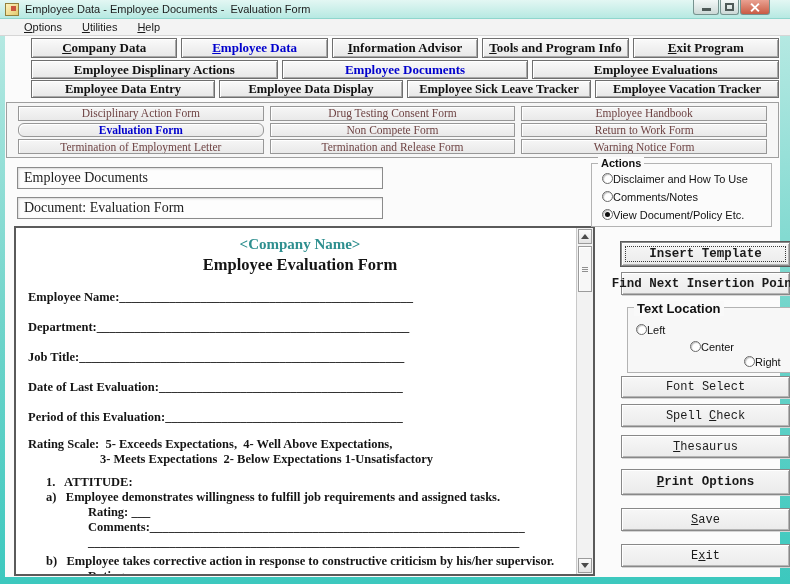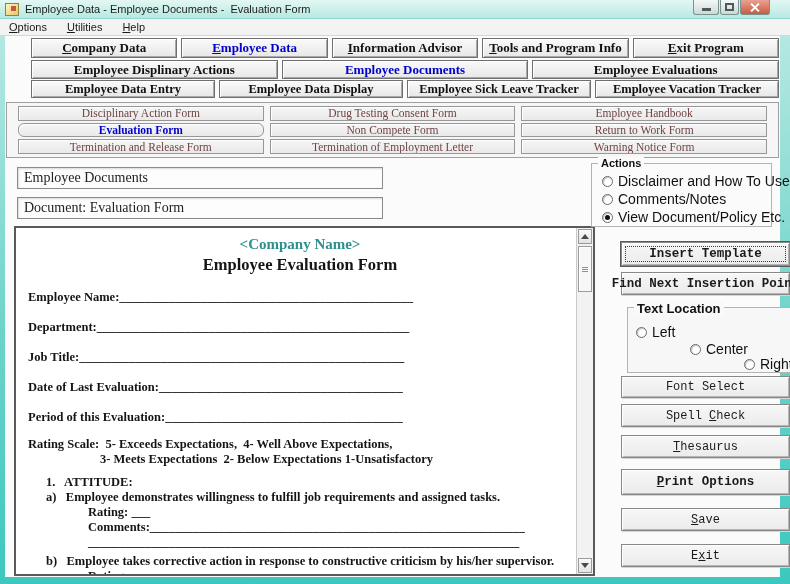--- a/index.html
+++ b/index.html
@@ -17,21 +17,21 @@
   .wc{height:15px;border:1px solid #76938f;border-top:none;border-radius:0 0 3px 3px;
       background:linear-gradient(#f3f8f7,#ccd9d7);display:flex;align-items:center;justify-content:center;}
   .wc.min{width:26px}.wc.max{width:19px}.wc.close{width:30px;background:linear-gradient(#e9a191,#c95b43);}
   .glyph-min{width:9px;height:3px;background:#4e5a58;margin-top:4px;}
   .glyph-max{width:9px;height:8px;border:2px solid #4e5a58;background:transparent;}
   .glyph-close{position:relative;width:10px;height:10px;}
   .glyph-close::before,.glyph-close::after{content:"";position:absolute;left:4px;top:0;width:2px;height:11px;background:#fff;}
   .glyph-close::before{transform:rotate(45deg)}.glyph-close::after{transform:rotate(-45deg)}
   
   .menubar{position:absolute;top:19px;left:0;right:0;height:17px;background:#f3f3f3;
-           border-bottom:1px solid #d6d6d6;display:flex;align-items:center;gap:20px;padding-left:9px;
+           border-bottom:1px solid #d6d6d6;display:flex;align-items:center;gap:20px;padding-left:24px;
            font-size:11px;color:#1a1a1a;}
   .menu-item{cursor:default}
   
   .content{position:absolute;left:5px;right:10px;top:36px;bottom:7px;background:#fbfbfb;}
   
   .nav-row{position:absolute;left:1px;right:1px;display:flex;gap:4px;padding-left:25px;}
   .nav-row1{top:2px;height:20px}.nav-row2{top:24px;height:19px}.nav-row3{top:44px;height:18px}
   .tab{flex:1;display:flex;align-items:center;justify-content:center;white-space:nowrap;
        background:linear-gradient(#fafafa,#e7e7e7);border:1px solid #6f6f6f;
        box-shadow:inset 1px 1px 0 #fff,inset -1px -1px 0 #a8a8a8;
@@ -77,21 +77,21 @@
             border:1px solid #9b9b9b;box-shadow:inset 1px 1px 0 #fff;}
   .sb-thumb::after{content:"";position:absolute;left:3px;right:3px;top:20px;height:5px;
             background:repeating-linear-gradient(#8f8f8f 0 1px,transparent 1px 2px);}
   
   .grp{position:absolute;border:1px solid #b3b3b3;}
   .grp-title{position:absolute;top:-7px;left:6px;background:#fbfbfb;padding:0 3px;
              font-weight:bold;font-size:11px;color:#111;white-space:nowrap;}
   .grp-actions{left:586px;top:127px;width:181px;height:64px;}
   .grp-textloc{left:622px;top:271px;width:173px;height:66px;background:#f7f7f7;}
   .grp-textloc .grp-title{font-size:13px;background:#f9f9f9;}
-  .radio-row{position:absolute;display:flex;align-items:center;gap:5px;font-size:14px;color:#111;white-space:nowrap;}
+  .radio-row{position:absolute;display:flex;align-items:flex-start;font-size:11px;color:#111;white-space:nowrap;}
   .rb{width:11px;height:11px;border-radius:50%;border:1px solid #6a6a6a;background:#fff;
       box-shadow:inset 1px 1px 1px #c2c2c2;flex:0 0 auto;}
   .rb.checked{position:relative}
   .rb.checked::after{content:"";position:absolute;left:2px;top:2px;width:5px;height:5px;border-radius:50%;background:#101010;}
   .btn{position:absolute;left:616px;width:169px;height:23px;display:flex;align-items:center;justify-content:center;
        background:linear-gradient(#f7f7f7,#ebebeb);border:1px solid #888;
        box-shadow:inset 1px 1px 0 #fff,inset -1px -1px 0 #b5b5b5,1px 1px 0 #d4d4d4;
        font-size:12px;color:#1a1a1a;white-space:nowrap;font-family:Liberation Mono, monospace;}
   .btn.bold{font-weight:bold;font-size:12.5px;}
   .btn.focused{box-shadow:inset 1px 1px 0 #fff,inset -1px -1px 0 #b5b5b5,0 0 0 1px #5a5a5a;}
@@ -188,24 +188,24 @@
       <div class="form-btn blue">
           <span>Evaluation Form</span>
         </div>
       <div class="form-btn">
           <span>Non Compete Form</span>
         </div>
       <div class="form-btn">
           <span>Return to Work Form</span>
         </div>
       <div class="form-btn">
+          <span>Termination of Employment Letter</span>
+        </div>
+      <div class="form-btn">
           <span>Termination and Release Form</span>
-        </div>
-      <div class="form-btn">
-          <span>Termination of Employment Letter</span>
         </div>
       <div class="form-btn">
           <span>Warning Notice Form</span>
         </div>
     </div>
 
     <div class="fieldbox field-category">Employee Documents</div>
     <div class="fieldbox field-document">Document: Evaluation Form</div>
 
     <div class="doc">

